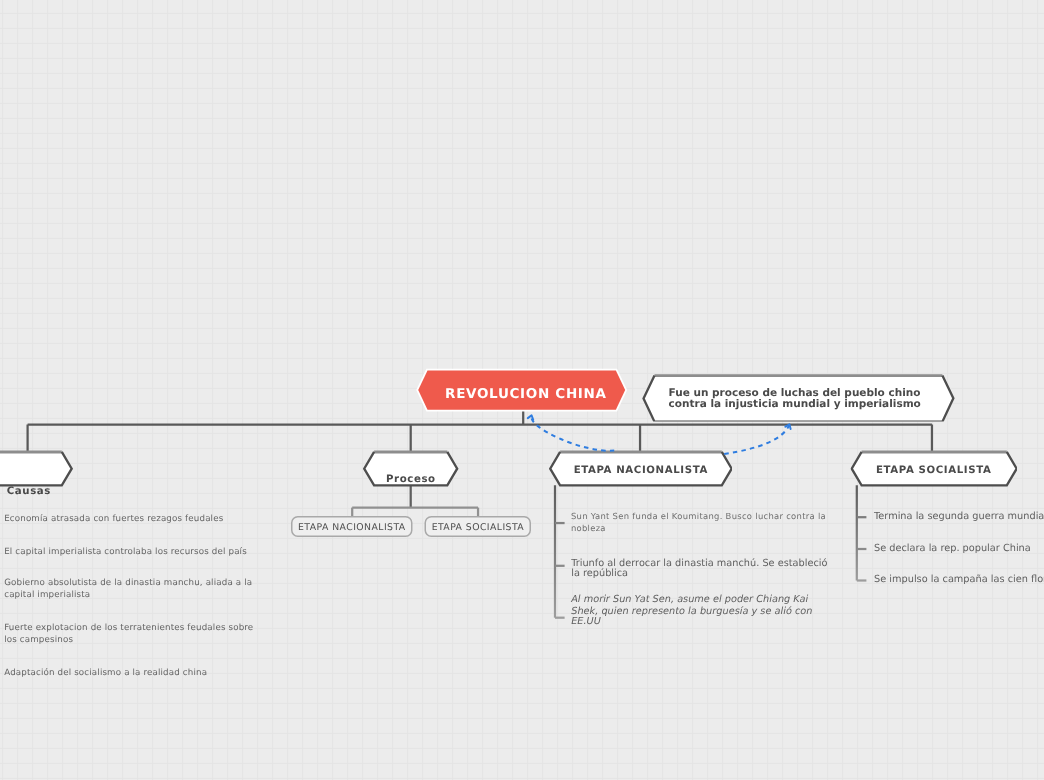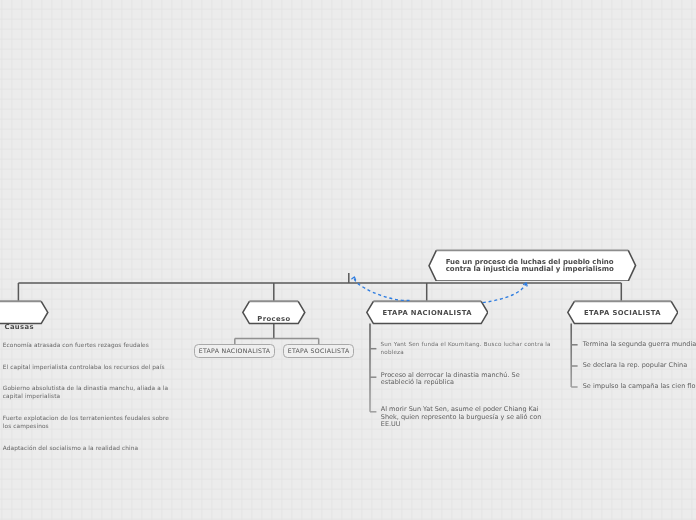--- a/index.html
+++ b/index.html
@@ -121,20 +121,27 @@
         <path d="M1.2,1.1 L3.7,3 L1.2,4.9" fill="none" stroke="#2f7de0" stroke-width="1.3" stroke-linecap="round" stroke-linejoin="round"></path>
       </marker>
       <marker id="ah2" markerWidth="6" markerHeight="6" refX="3.4" refY="3" orient="auto" markerUnits="userSpaceOnUse">
         <path d="M1.2,1.1 L3.7,3 L1.2,4.9" fill="none" stroke="#2f7de0" stroke-width="1.3" stroke-linecap="round" stroke-linejoin="round"></path>
       </marker>
     </defs>
     <path d="M409.5,300.4 C388,302 352,285 354.3,277.2" fill="none" stroke="#2f7de0" stroke-width="1.35" stroke-dasharray="3 2.8" marker-end="url(#ah)"></path>
     <path d="M482.8,302.7 C506.5,299 522,293 526.2,283.2" fill="none" stroke="#2f7de0" stroke-width="1.35" stroke-dasharray="3 2.8" marker-end="url(#ah2)"></path>
   </svg>
 
+  <div class="node hex" id="root-node">
+    <svg width="143.6" height="30.1" viewBox="0 0 143.6 30.1">
+      <path d="M8,2 L133.6,2 L139.8,15.05 L133.6,28.1 L8,28.1 L1.8,15.05 Z" fill="#ef5a4c" stroke="#ffffff" stroke-width="2.4" stroke-linejoin="miter"></path>
+      <path d="M8,2 L133.6,2 L139.8,15.05 L133.6,28.1 L8,28.1 L1.8,15.05 Z" fill="#ef5a4c"></path>
+    </svg>
+    <span class="lbl">REVOLUCION CHINA</span>
+  </div>
 
   <div class="node hex" id="definition-node">
     <svg width="208.6" height="32.9" viewBox="0 0 208.6 32.9">
       <path d="M8.3,1.4 L200.3,1.4 L207.6,16.75 L200.3,32.1 L8.3,32.1 L1,16.75 Z" fill="#ffffff"></path>
       <path d="M8.3,1.4 L200.3,1.4" fill="none" stroke="#8d8d8d" stroke-width="1.9"></path>
       <path d="M200.3,1.4 L207.6,16.45 L200.3,32.1 L8.3,32.1 L1,16.75 L8.3,1.4" fill="none" stroke="#4e4e4e" stroke-width="1.55" stroke-linejoin="miter"></path>
     </svg>
     <span class="lbl">
       <span>Fue un proceso de luchas del pueblo chino</span><br>
       <span>contra la injusticia mundial y imperialismo</span>
@@ -180,20 +187,20 @@
   <div class="leaf tiny" style="left:2.8px; top:342.2px; width:184px;">Economía atrasada con fuertes rezagos feudales</div>
   <div class="leaf tiny" style="left:2.8px; top:363.8px; width:184px;">El capital imperialista controlaba los recursos del país</div>
   <div class="leaf tiny" style="left:2.8px; top:385.4px; width:176px;">Gobierno absolutista de la dinastia manchu, aliada a la capital imperialista</div>
   <div class="leaf tiny" style="left:2.8px; top:415.3px; width:176px;">Fuerte explotacion de los terratenientes feudales sobre los campesinos</div>
   <div class="leaf tiny" style="left:2.8px; top:444.5px; width:184px;">Adaptación del socialismo a la realidad china</div>
 
   <div class="chip" style="left:194.1px; top:344.2px; width:80.6px;">ETAPA NACIONALISTA</div>
   <div class="chip" style="left:283px; top:344.2px; width:70.9px;">ETAPA SOCIALISTA</div>
 
   <div class="leaf small" style="left:380.6px; top:341px; width:174px;">Sun Yant Sen funda el Koumitang. Busco luchar contra la nobleza</div>
-  <div class="leaf" style="left:380.8px; top:371.5px; width:174px;">Proceso al derrocar la dinastia manchú. Se estableció la república</div>
-  <div class="leaf" style="left:380.8px; top:406px; width:174px;">Al morir Sun Yat Sen, asume el poder Chiang Kai Shek, quien represento la burguesía y se alió con EE.UU</div>
+  <div class="leaf" style="left:380.8px; top:371.5px; width:174px;">Triunfo al derrocar la dinastia manchú. Se estableció la república</div>
+  <div class="leaf" style="left:380.8px; top:396px; width:174px;font-style:italic;">Al morir Sun Yat Sen, asume el poder Chiang Kai Shek, quien represento la burguesía y se alió con EE.UU</div>
 
   <div class="leaf" style="left:582.7px; top:341px; width:170px; white-space:nowrap;">Termina la segunda guerra mundial</div>
   <div class="leaf" style="left:582.7px; top:362px; width:170px; white-space:nowrap;">Se declara la rep. popular China</div>
   <div class="leaf" style="left:582.7px; top:383.1px; width:170px; white-space:nowrap;">Se impulso la campaña las cien flores</div>
 
 </div>
 
 </body></html>

